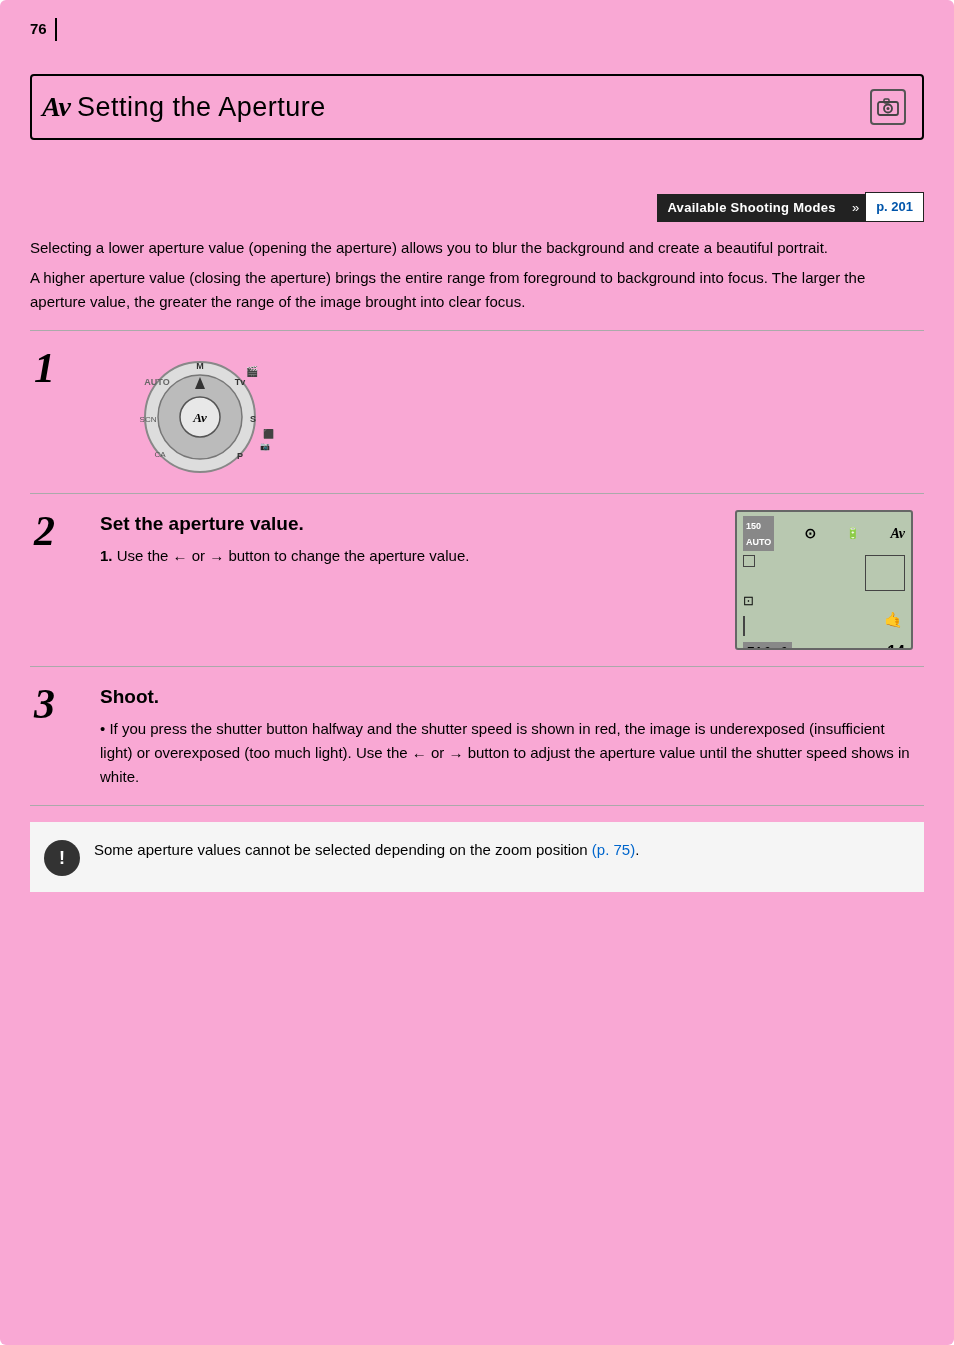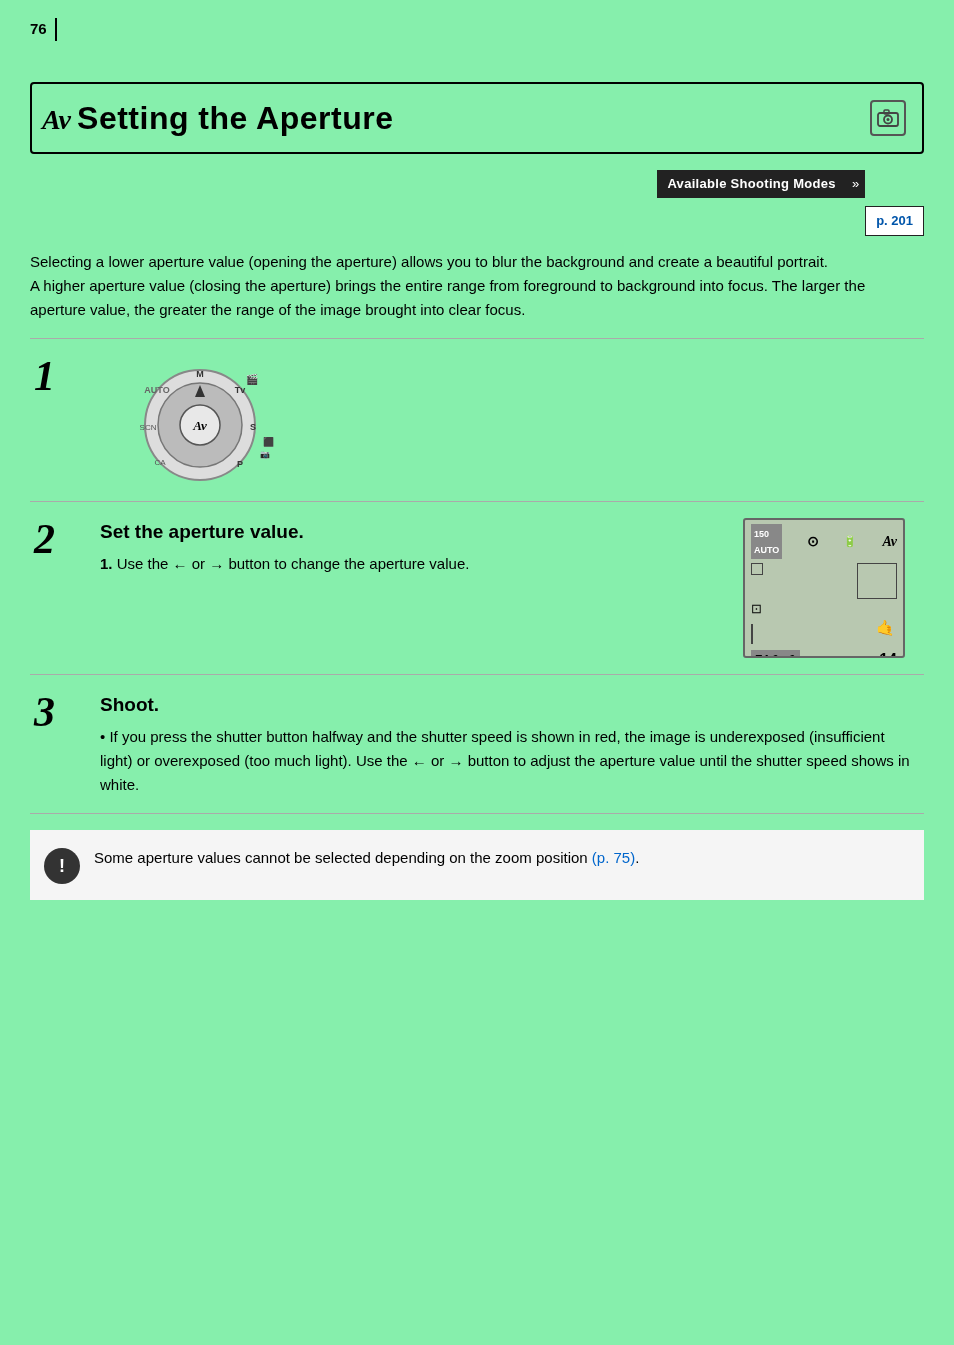--- a/index.html
+++ b/index.html
@@ -8,23 +8,24 @@
       background: #fff;
       width: 954px;
       min-height: 1345px;
       color: #000;
       font-size: 15px;
       line-height: 1.5;
     }
     .page-container {
       width: 954px;
       min-height: 1345px;
-      background: #86efac;
-      padding: 32px 0 30px 0;
+      background: #f9a8d4;
+      padding: 24px 0 30px 0;
       position: relative;
+      border-radius: 6px;
     }
     .page-number {
       font-size: 15px;
       font-weight: bold;
       position: absolute;
       top: 18px;
       left: 30px;
       border-right: 2px solid #000;
       padding-right: 8px;
     }
@@ -49,38 +50,38 @@
       gap: 0;
     }
     .title-av {
       font-size: 28px;
       font-weight: bold;
       font-style: italic;
       font-family: 'Times New Roman', serif;
       margin-right: 6px;
     }
     .title-text {
-      font-size: 32px;
-      font-weight: bold;
+      font-size: 27px;
+      font-weight: normal;
       letter-spacing: 0.5px;
     }
     .camera-icon-box {
       width: 36px;
       height: 36px;
       border: 2px solid #555;
       border-radius: 4px;
       display: flex;
       align-items: center;
       justify-content: center;
       font-size: 20px;
     }
     
     .shooting-modes-bar {
       display: flex;
-      align-items: flex-start;
+      align-items: flex-end;
       justify-content: flex-end;
       margin-bottom: 14px;
     }
     .shooting-modes-label {
       background: #222;
       color: #fff;
       font-size: 13px;
       font-weight: bold;
       padding: 4px 10px;
       letter-spacing: 0.3px;
@@ -147,21 +148,21 @@
     }
     .step-right {
       width: 200px;
       flex-shrink: 0;
       display: flex;
       align-items: center;
       justify-content: center;
     }
     
     .lcd-screen {
-      width: 162px;
+      width: 178px;
       height: 140px;
       background: #b8c8b0;
       border: 2px solid #666;
       border-radius: 3px;
       position: relative;
       display: flex;
       flex-direction: column;
       overflow: hidden;
     }
     .lcd-top-row {
@@ -299,21 +300,21 @@
     </div>
 
     <div class="shooting-modes-bar">
       <span class="shooting-modes-label">Available Shooting Modes</span>
       <span class="shooting-modes-arrow">»</span>
       <span class="shooting-modes-page">p. 201</span>
     </div>
 
     <div class="intro-text">
       <p style="margin-top:6px;">Selecting a lower aperture value (opening the aperture) allows you to blur the background and create a beautiful portrait.</p>
-      <p style="margin-top:0;">A higher aperture value (closing the aperture) brings the entire range from foreground to background into focus. The larger the aperture value, the greater the range of the image brought into clear focus.</p>
+      <p style="margin-top:6px;">A higher aperture value (closing the aperture) brings the entire range from foreground to background into focus. The larger the aperture value, the greater the range of the image brought into clear focus.</p>
     </div>
 
     <div class="steps-container">
 
       <div class="step">
         <div class="step-number-col">
           <span class="step-number">1</span>
         </div>
         <div class="step-right">
 

